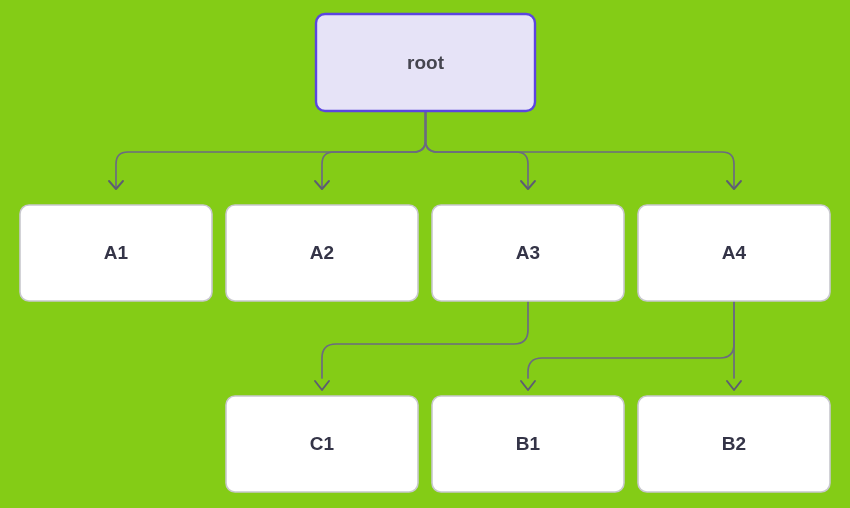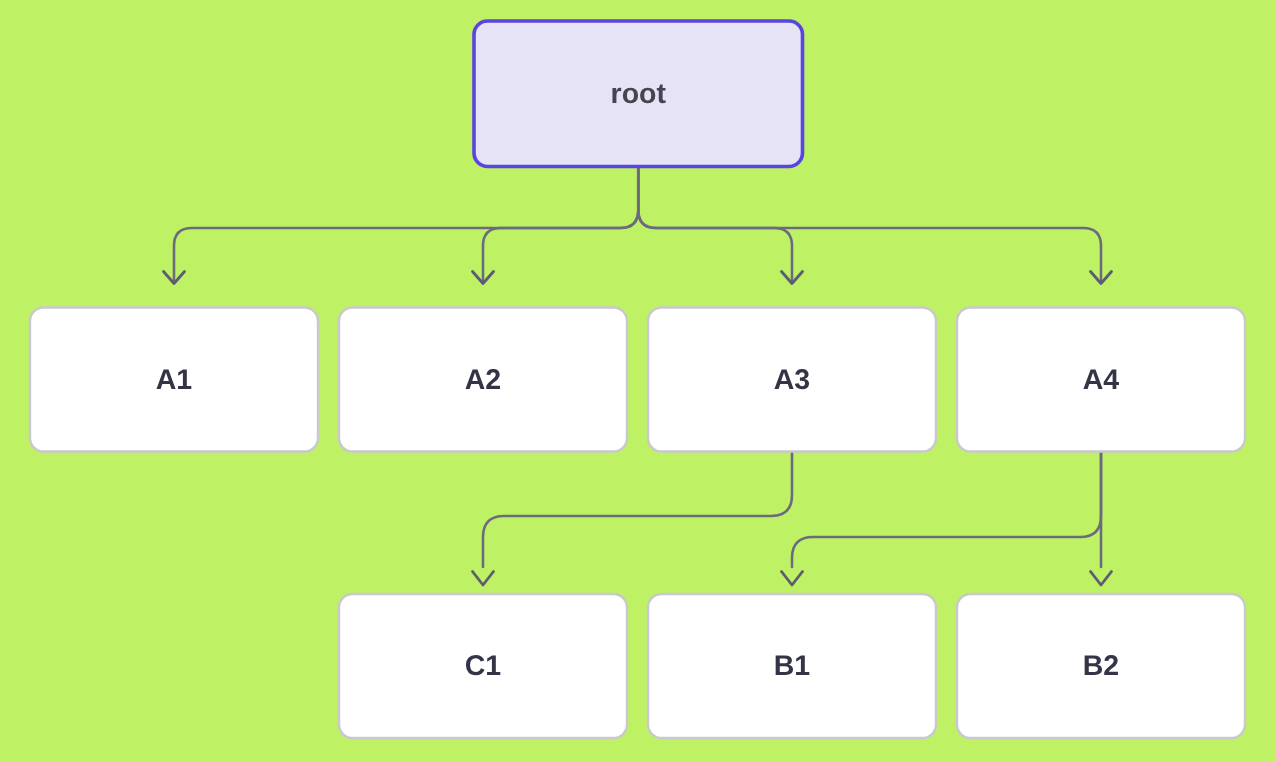--- a/index.html
+++ b/index.html
@@ -10,21 +10,21 @@
     width: 850px;
     height: 508px;
     background: #f8f8f9;
     font-family: "Liberation Sans", sans-serif;
     overflow: hidden;
   }
   #diagram-canvas {
     position: relative;
     width: 850px;
     height: 508px;
-    background: #bef264;
+    background: #84cc16;
   }
   #tree-svg {
     position: absolute;
     top: 0;
     left: 0;
     width: 850px;
     height: 508px;
     display: block;
   }
   .node-box {

